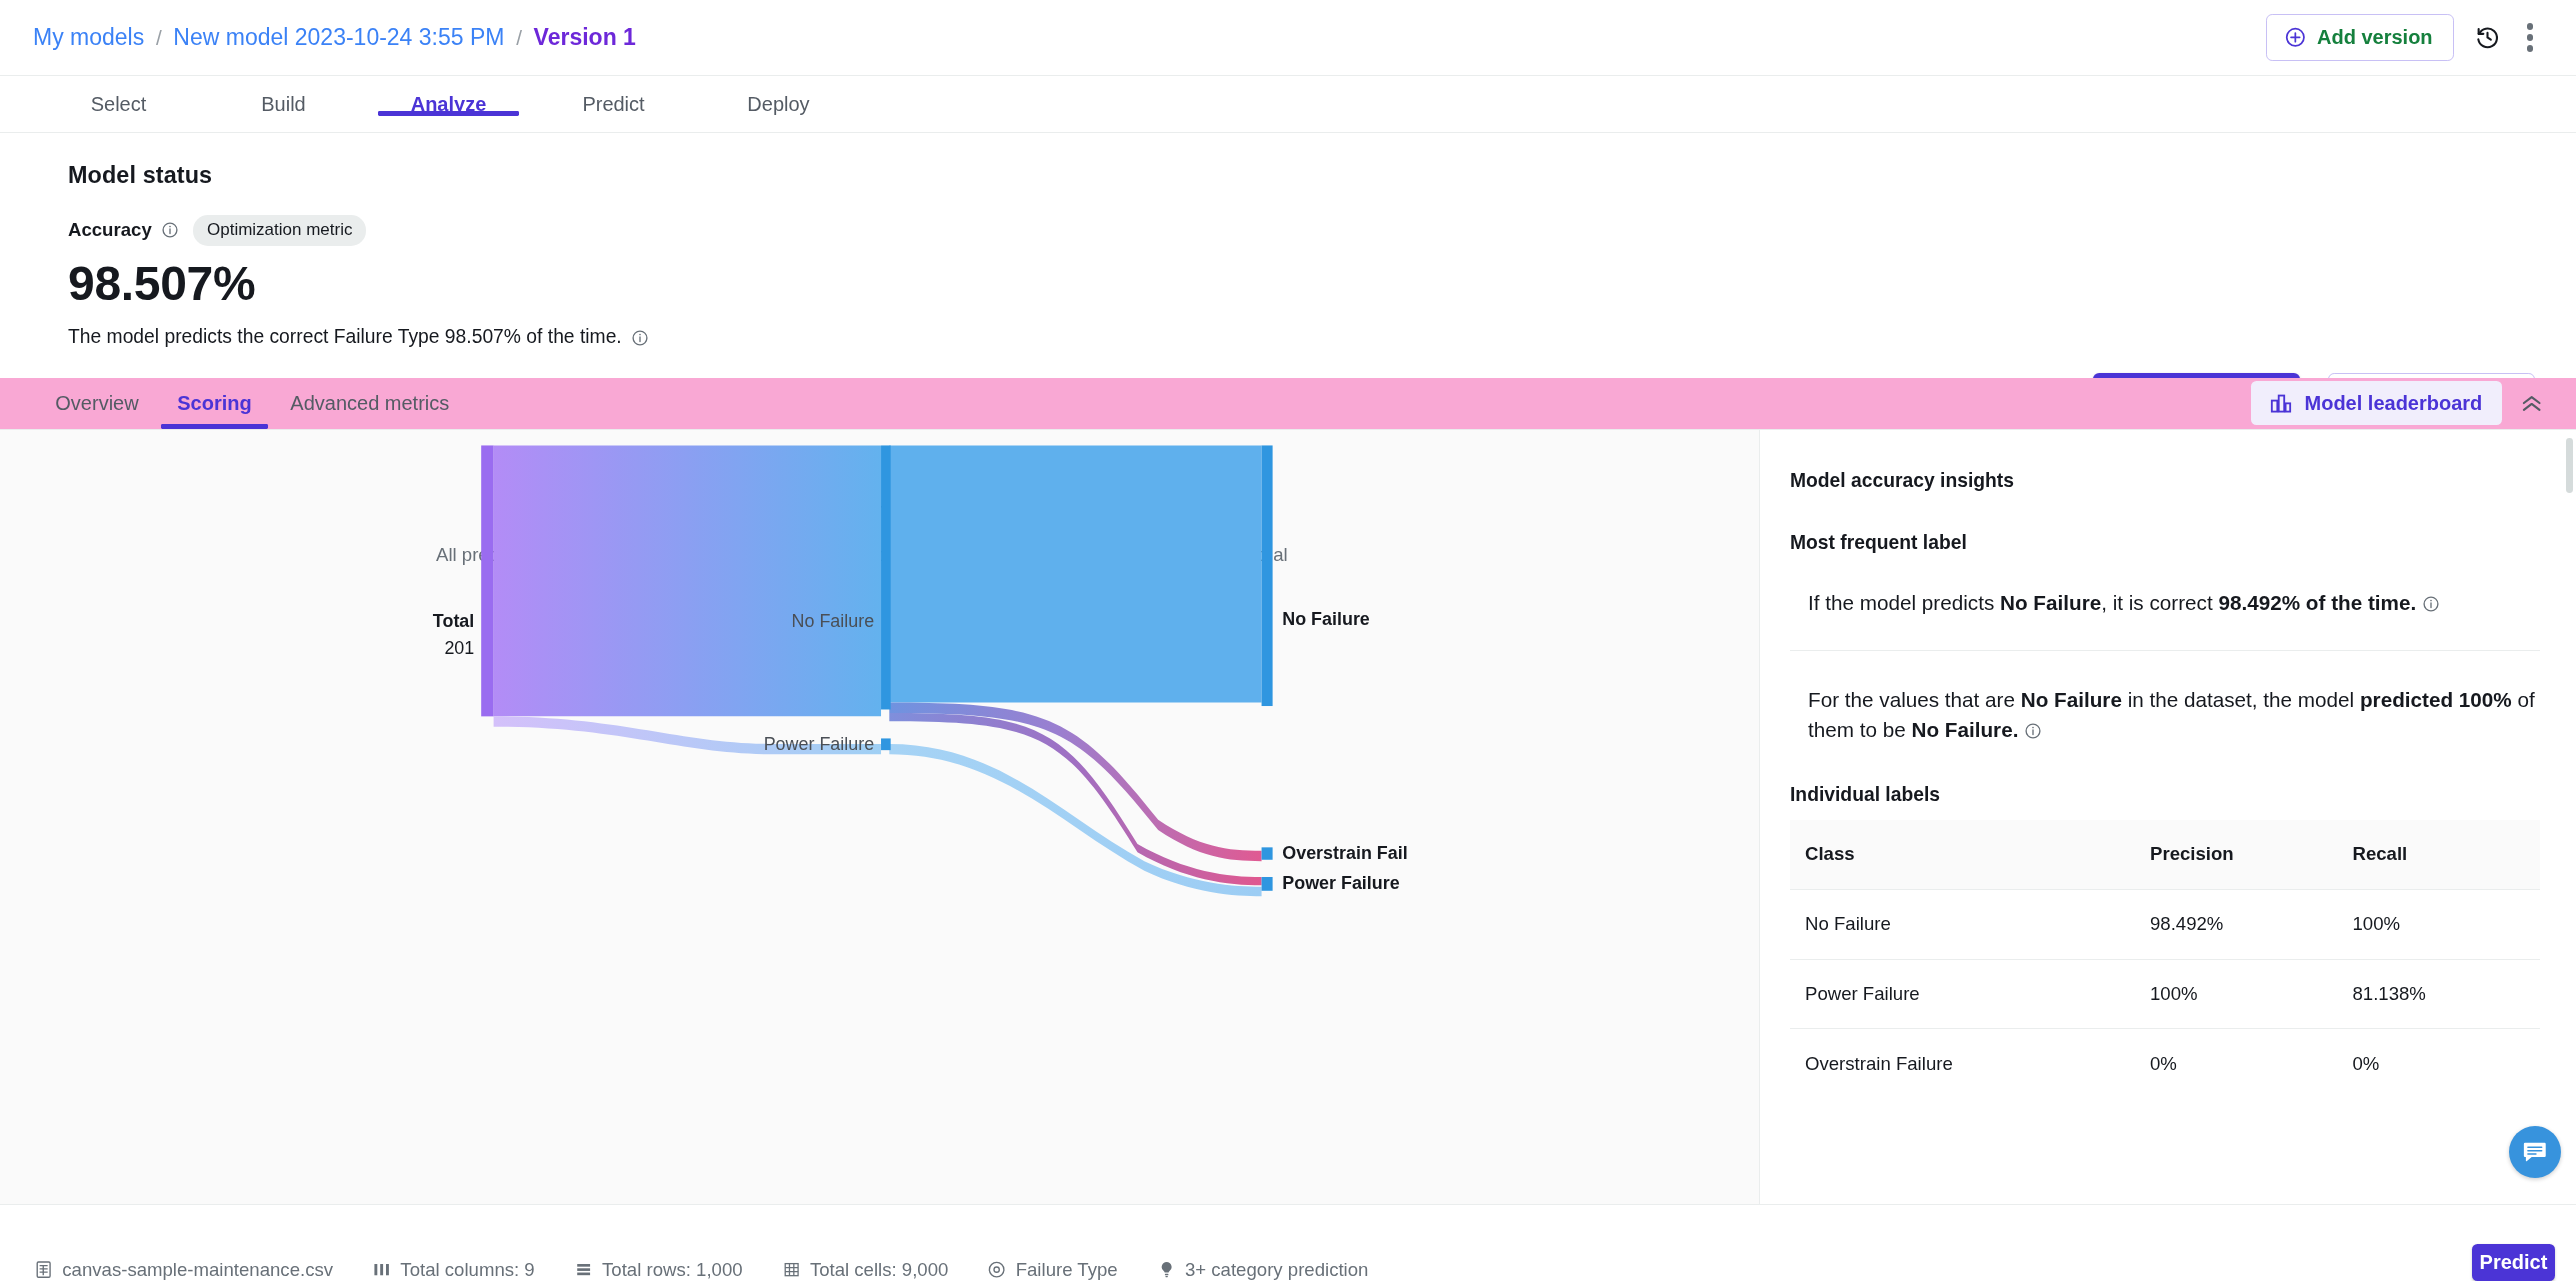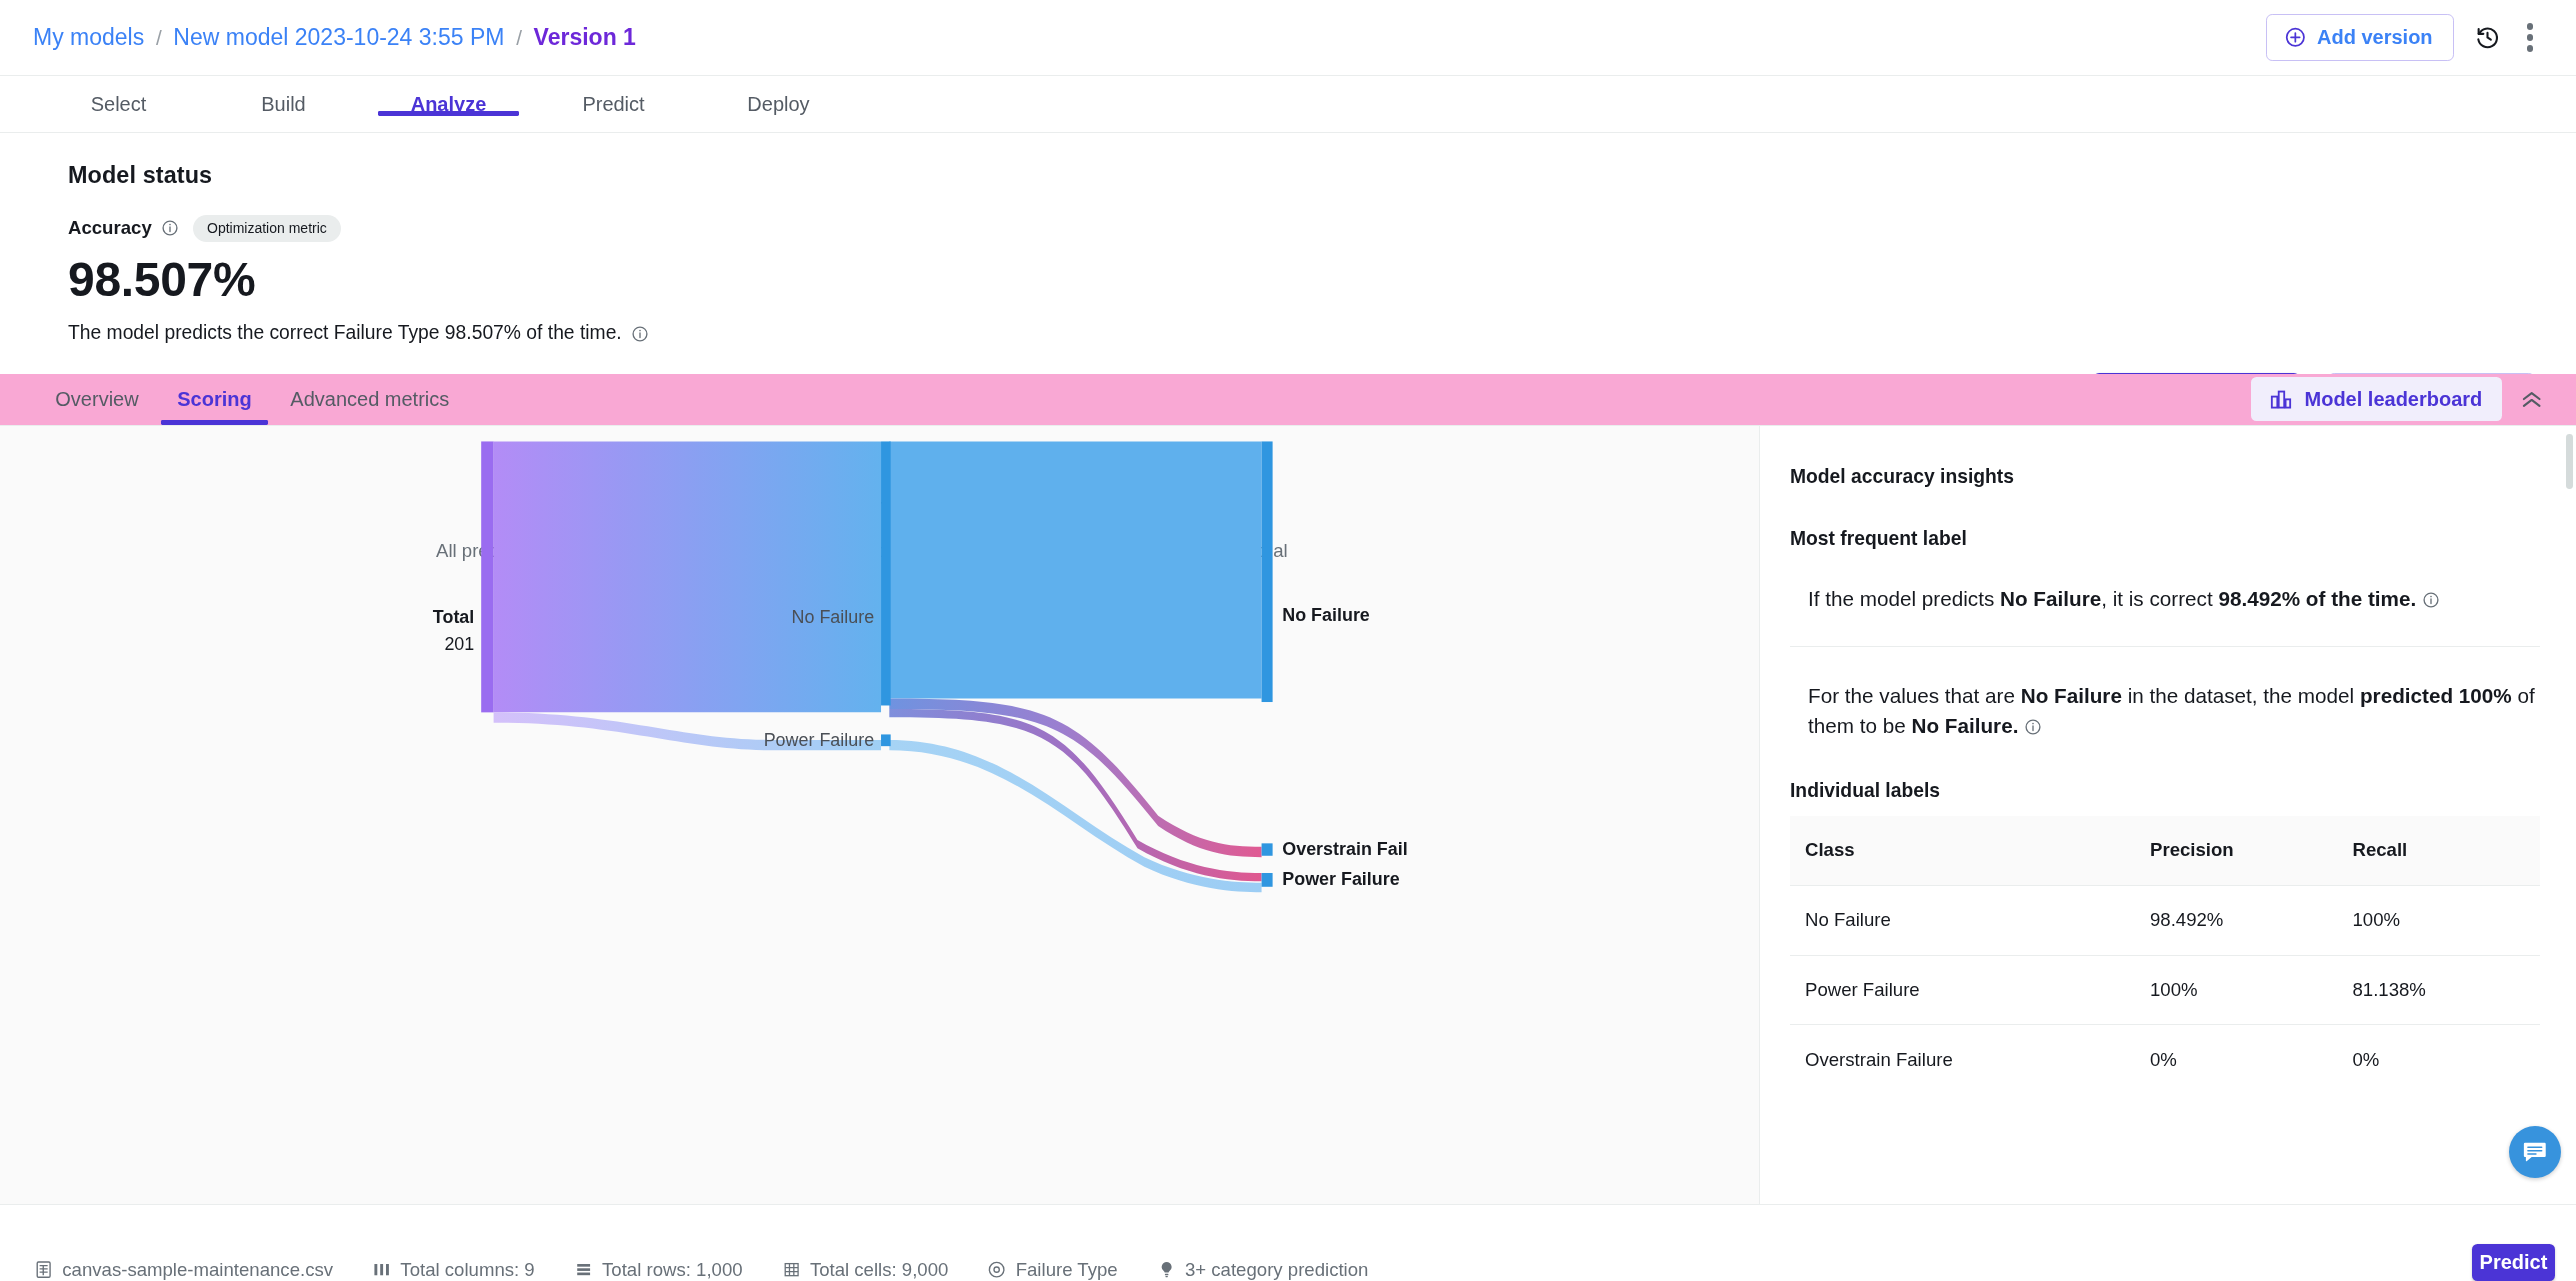--- a/index.html
+++ b/index.html
@@ -22,21 +22,21 @@
   }
   .crumbs { display: flex; align-items: center; font-size: 23px; gap: 0; }
   .crumb { color: #6d28d9; }
   .crumb.link { color: #3b82f6; cursor: pointer; }
   .crumb.current { font-weight: bold; }
   .crumb-sep { color: #9aa0a6; margin: 0 11.7px; font-size: 20.7px; }
   .topbar-right { margin-left: auto; display: flex; align-items: center; gap: 20.7px; }
   .btn-addversion {
     display: flex; align-items: center; gap: 11.7px;
     border: 1.4px solid #c8c0f5; border-radius: 6.2px;
-    background: #fff; color: #3b82f6;
+    background: #fff; color: #15803d;
     font-size: 20px; font-weight: bold;
     padding: 11px 20.7px 11px 18px; cursor: pointer;
     font-family: "Liberation Sans", sans-serif;
   }
   .icon-plus-circle { width: 20.7px; height: 20.7px; display: block; }
   .icon-history { width: 25px; height: 25px; display: block; cursor: pointer; }
   .kebab { width: 6.9px; display: flex; flex-direction: column; gap: 4.8px; align-items: center; cursor: pointer; padding: 5.5px 9.7px; }
   .kebab i { width: 6.2px; height: 6.2px; border-radius: 50%; background: #687078; display: block; }
 
   
@@ -57,21 +57,21 @@
   }
 
   
   .statusblock { padding: 29px 41px 0 68px; background: #fff; position: relative; }
   .status-title { font-size: 23.4px; font-weight: bold; letter-spacing: 0.1px; }
   .metric-row { display: flex; align-items: center; gap: 9.7px; margin-top: 26px; }
   .metric-name { font-size: 18.6px; font-weight: bold; }
   .icon-info { width: 18px; height: 18px; display: inline-block; vertical-align: middle; }
   .pill {
     background: #eaeded; color: #16191f; border-radius: 15px;
-    font-size: 14px; padding: 4.8px 13.8px 6.2px; margin-left: 4.1px;
+    font-size: 17px; padding: 4.8px 13.8px 6.2px; margin-left: 4.1px;
   }
   .big-metric { font-size: 48px; font-weight: bold; margin-top: 9.7px; letter-spacing: -0.3px; }
   .metric-expl { display: flex; align-items: center; gap: 9px; margin-top: 15px; font-size: 19.3px; color: #16191f; }
 
   .action-btns { position: absolute; right: 41px; top: 240px; display: flex; gap: 27.6px; }
   .btn {
     font-size: 20px; font-weight: bold; border-radius: 6.2px;
     width: 207px; height: 48px; display: flex; align-items: center; justify-content: center;
     cursor: pointer; font-family: "Liberation Sans", sans-serif;
   }

